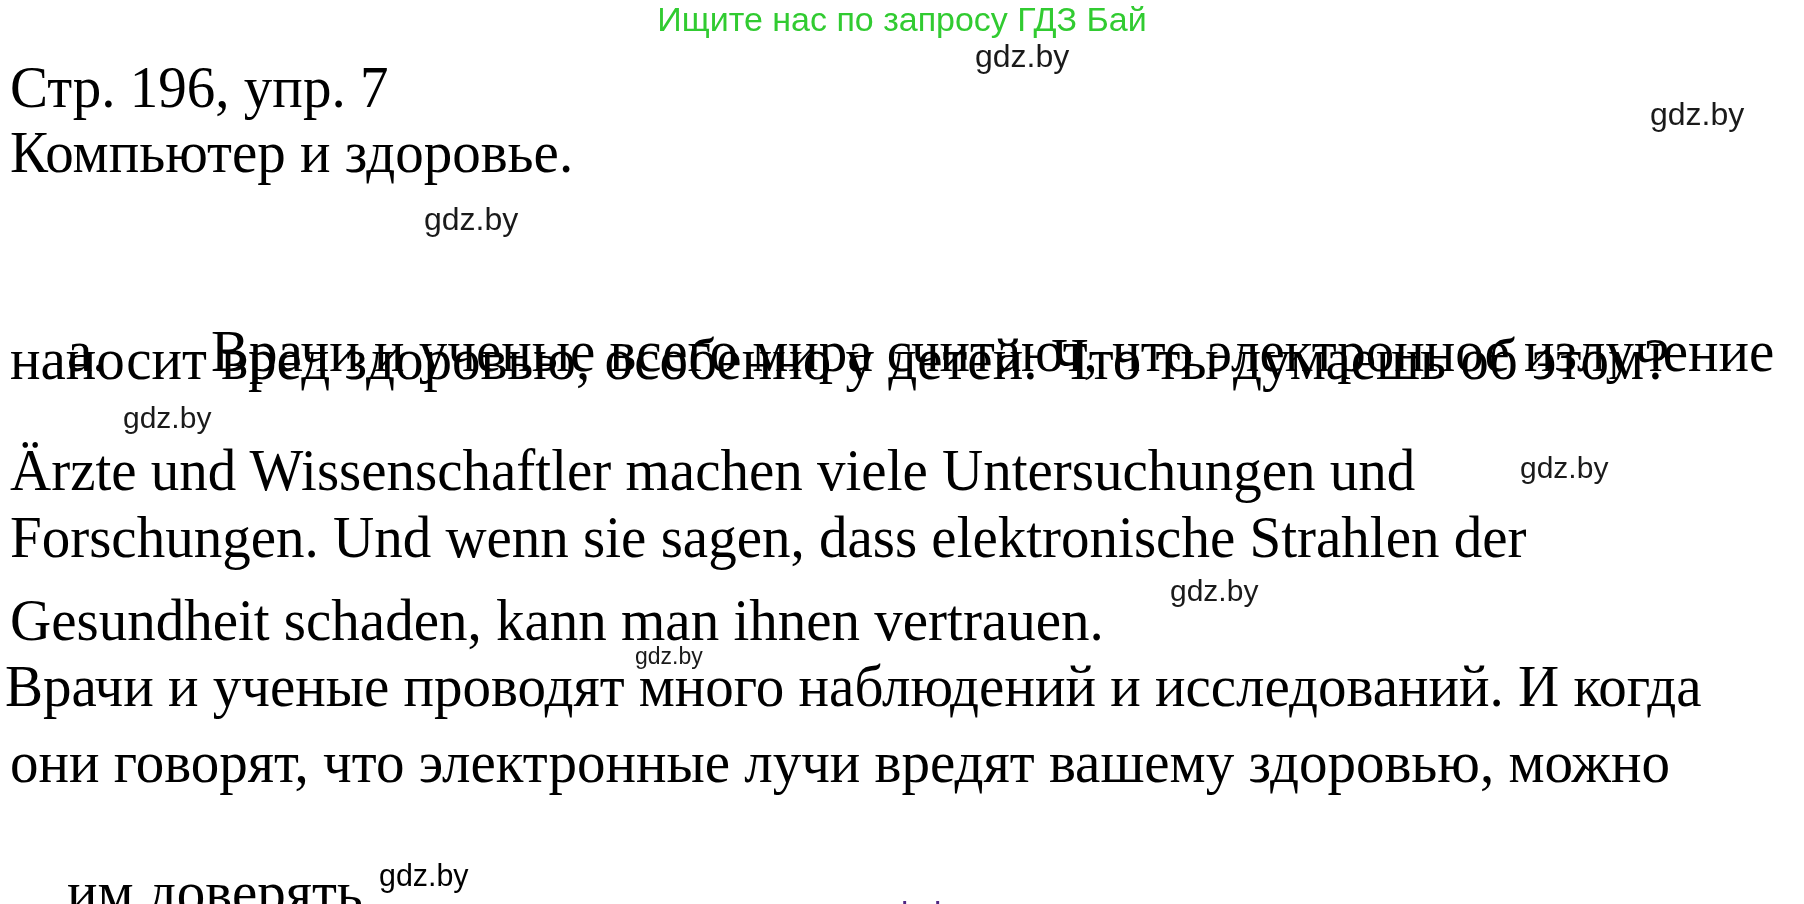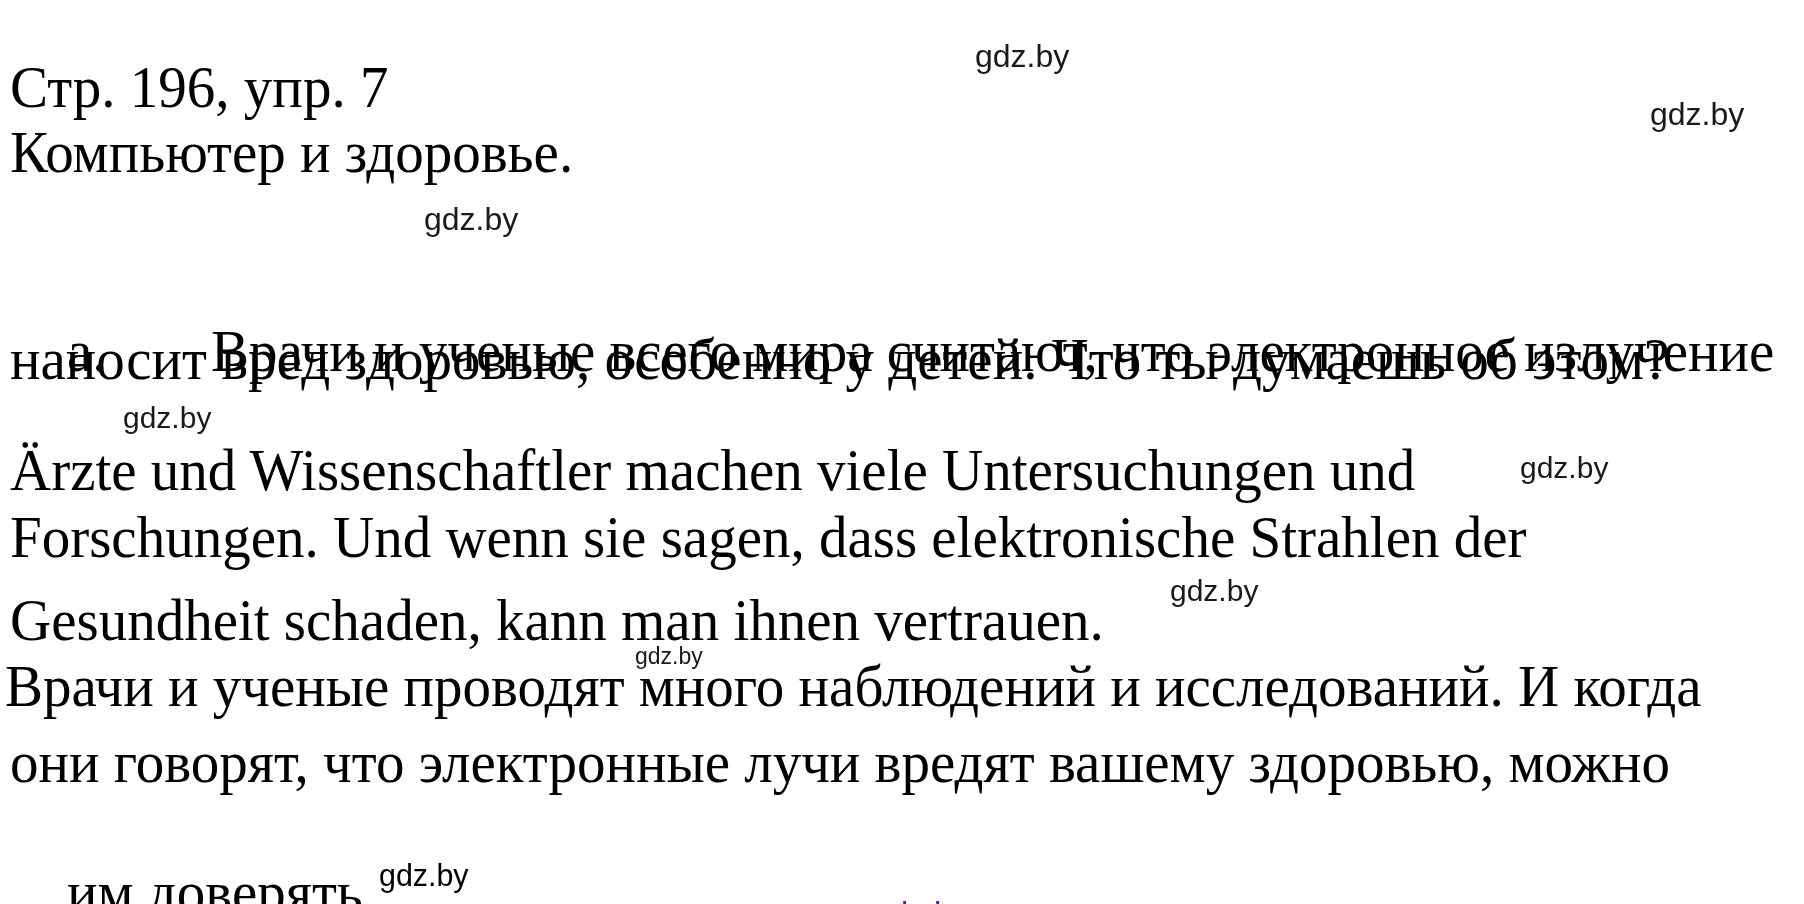--- a/index.html
+++ b/index.html
@@ -63,20 +63,21 @@
     font-size: 33px;
     line-height: 1;
     white-space: pre;
   }
 </style>
 </head>
 <body>
 
 <div class="page">
 
+  <div class="promo" style="color: rgb(49, 203, 49);">Ищите нас по запросу ГДЗ Бай</div>
 
   <div class="wm s32" style="left:975px;  top:40px;">gdz.by</div>
   <div class="wm s32" style="left:1650px; top:98px;">gdz.by</div>
   <div class="wm s32" style="left:424px;  top:203px;">gdz.by</div>
   <div class="wm s30" style="left:123px;  top:403px;">gdz.by</div>
   <div class="wm s30" style="left:1520px; top:453px;">gdz.by</div>
   <div class="wm s30" style="left:1170px; top:576px;">gdz.by</div>
   <div class="wm s23" style="left:635px;  top:645px;">gdz.by</div>
 
   <div class="txt" style="left:10px; top:55px;">Стр. 196, упр. 7</div>

